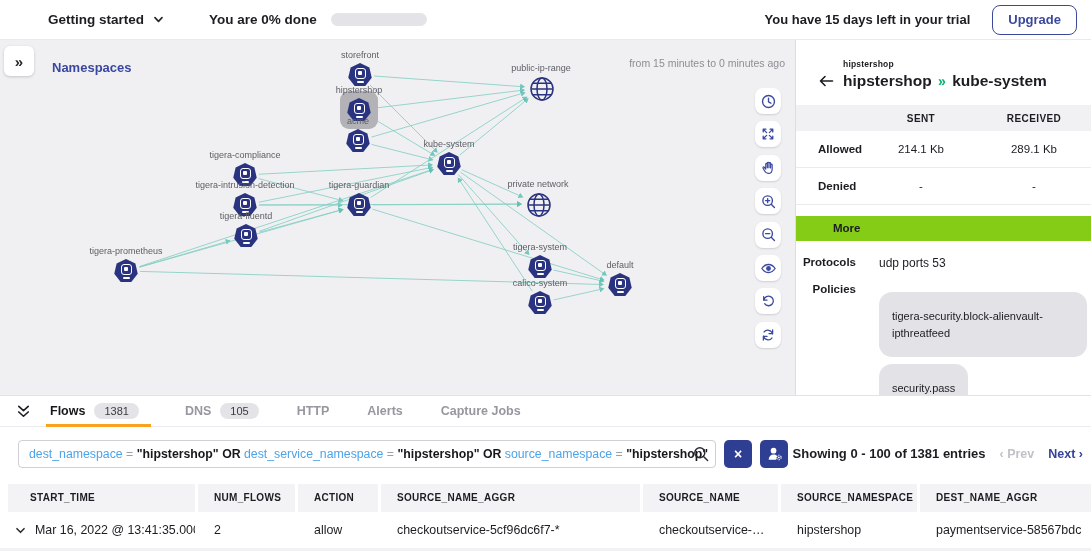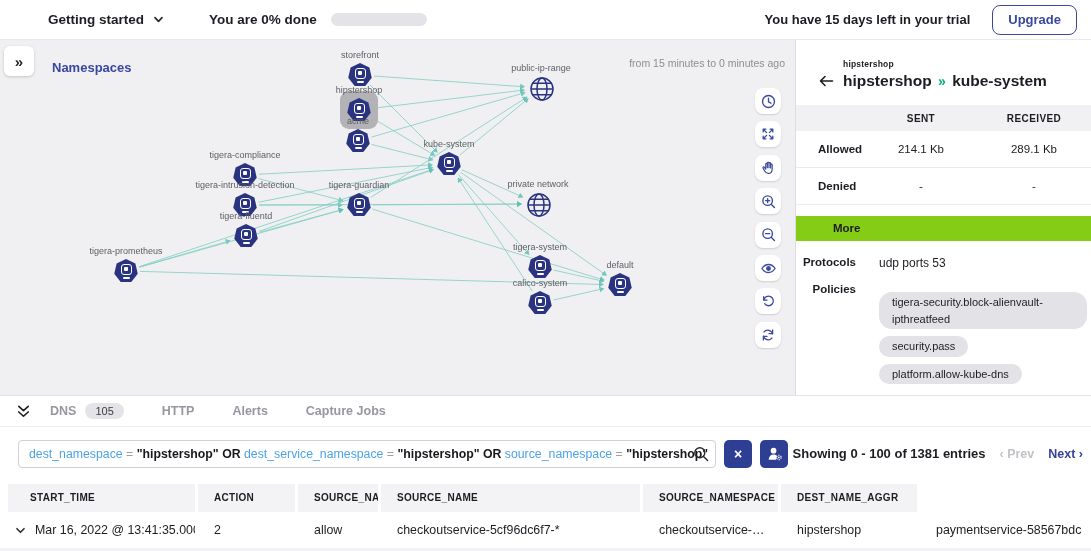--- a/index.html
+++ b/index.html
@@ -50,21 +50,21 @@
   .stats .shead div { text-align:center; }
   .stats .sdata { height:37px; border-bottom:1px solid #ebebee; font-size:11.5px; }
   .stats .slabel { padding-left:22px; font-weight:700; text-align:left !important; }
   .stats .sval { text-align:center; }
   .more-bar { margin-top:11px; height:25px; background:#84cc16; font-size:11.5px; font-weight:700; line-height:25px; padding-left:37px; }
   .kv { display:flex; margin-top:15px; }
   .kv .k { width:60px; text-align:right; font-size:11.5px; font-weight:700; flex:none; }
   .kv .v { margin-left:23px; font-size:12px; }
   .kv .v .dir { font-weight:700; display:block; }
   .pills { display:flex; flex-direction:column; align-items:flex-start; gap:7px; margin-top:9px; }
-  .pill { background:#e3e3e7; border-radius:13px; padding:2px 13px; font-size:11px; line-height:1.5; max-width:208px; overflow-wrap:break-word; }
+  .pill { background:#e3e3e7; border-radius:13px; padding:16px 13px; font-size:11px; line-height:1.5; max-width:208px; overflow-wrap:break-word; }
 
   
   .tabbar { height:32px; border-top:1px solid #e3e3e7; border-bottom:1px solid #ececf0; display:flex; align-items:stretch; background:#fff; }
   .tab-collapse { width:46px; display:flex; align-items:center; justify-content:center; cursor:pointer; }
   .tab { display:flex; align-items:center; gap:9px; margin-right:30px; font-size:12.5px; font-weight:700; color:#97979f;
          position:relative; cursor:pointer; padding:0 4px; }
   .tab.active { color:#17181c; padding-right:12px; }
   .tab.active::after { content:""; position:absolute; left:0; right:0; bottom:-1px; height:3px; background:#f8a21f; }
   .tab .badge { background:#e4e4e8; color:#3a3b41; border-radius:10px; padding:2px 10px; font-size:11px; font-weight:400; }
 
@@ -370,20 +370,24 @@
     </div>
   </div>
 
   <div class="tabbar">
     <div class="tab-collapse">
       <svg width="17" height="17" viewBox="0 0 18 18" fill="none" stroke="#1c1d22" stroke-width="1.7" stroke-linecap="round" stroke-linejoin="round">
           <path d="M4 3.5l5 4.5 5-4.5M4 9.5l5 4.5 5-4.5"></path>
         </svg>
     </div>
     <div id="tabs-container" style="display:flex; align-items:stretch;">
+        <div class="tab active">
+          <span>Flows</span>
+          <span class="badge">1381</span>
+        </div>
         <div class="tab">
           <span>DNS</span>
           <span class="badge">105</span>
         </div>
         <div class="tab">
           <span>HTTP</span>
         </div>
         <div class="tab">
           <span>Alerts</span>
         </div>
@@ -425,20 +429,21 @@
     <div class="showing-group">
       <span class="showing-text">Showing 0 - 100 of 1381 entries</span>
       <span class="prev-link">‹ Prev</span>
       <span class="next-link">Next ›</span>
     </div>
   </div>
 
   <div class="ftable">
     <div class="frow fhead" id="ftable-head">
         <div class="fcell">START_TIME</div>
+        <div class="fcell">NUM_FLOWS</div>
         <div class="fcell">ACTION</div>
         <div class="fcell">SOURCE_NAME_AGGR</div>
         <div class="fcell">SOURCE_NAME</div>
         <div class="fcell">SOURCE_NAMESPACE</div>
         <div class="fcell">DEST_NAME_AGGR</div>
       </div>
     <div id="ftable-body">
         <div class="frow fdata">
           <div class="fcell">
             <span class="chev">

